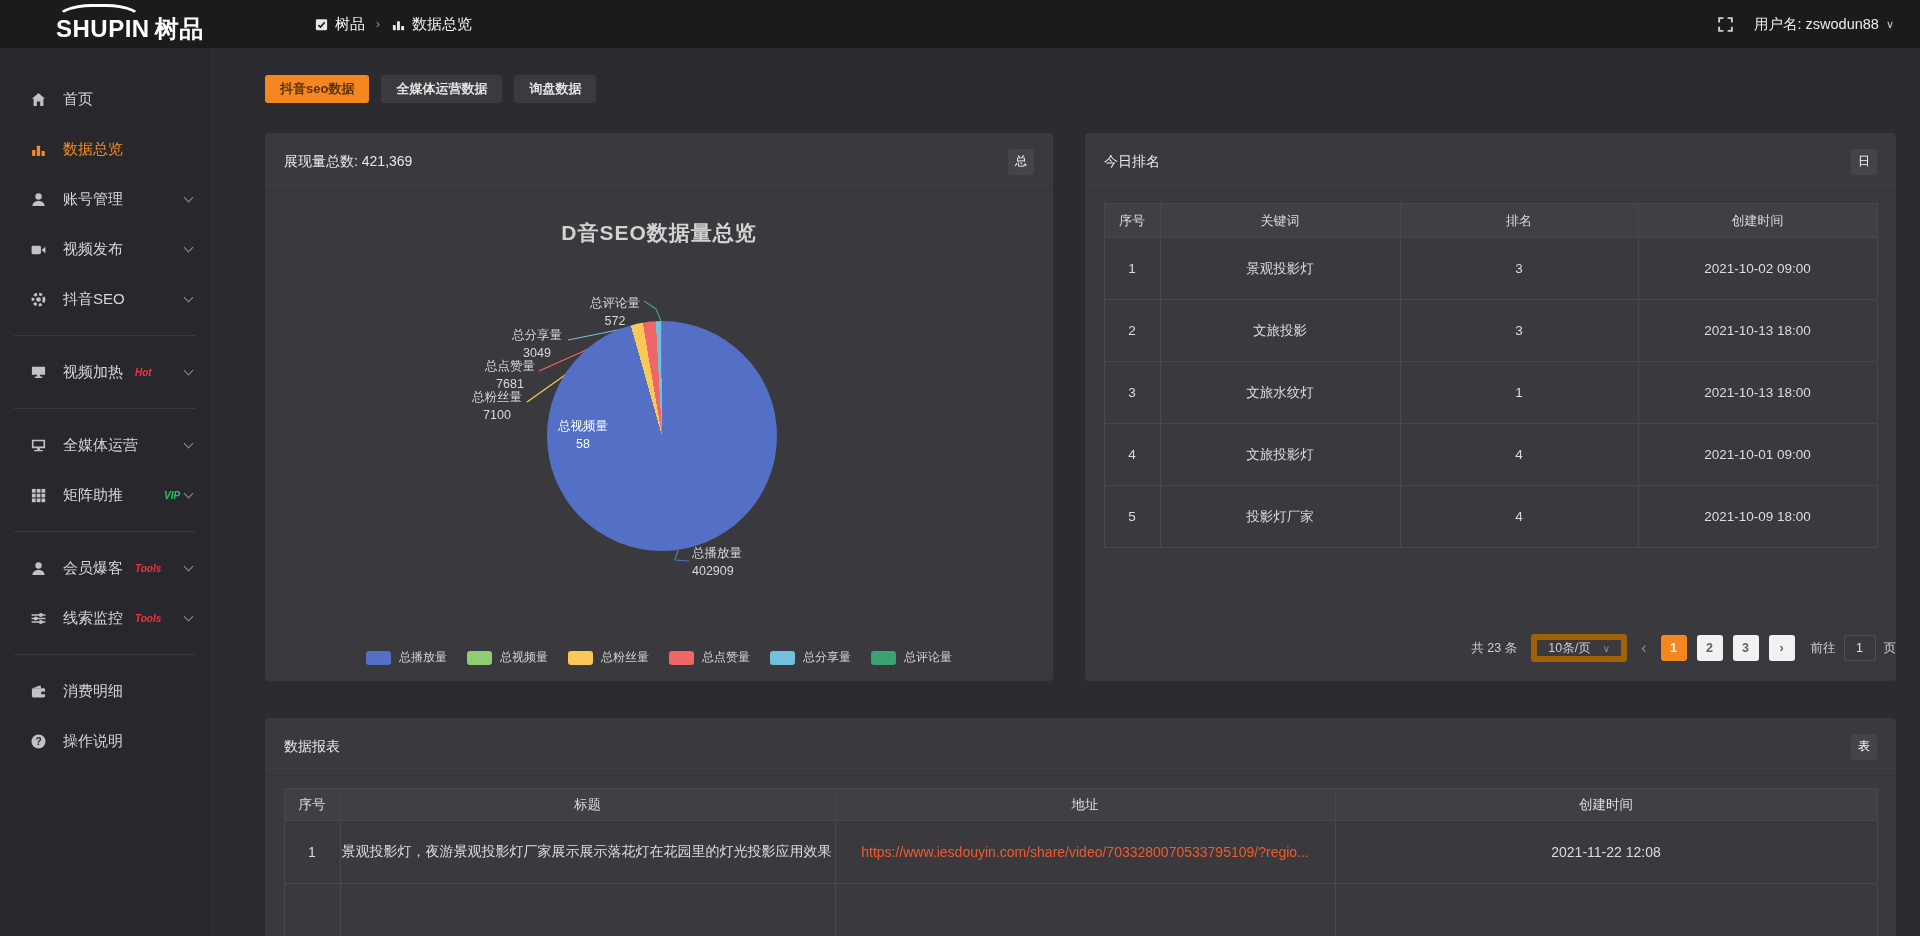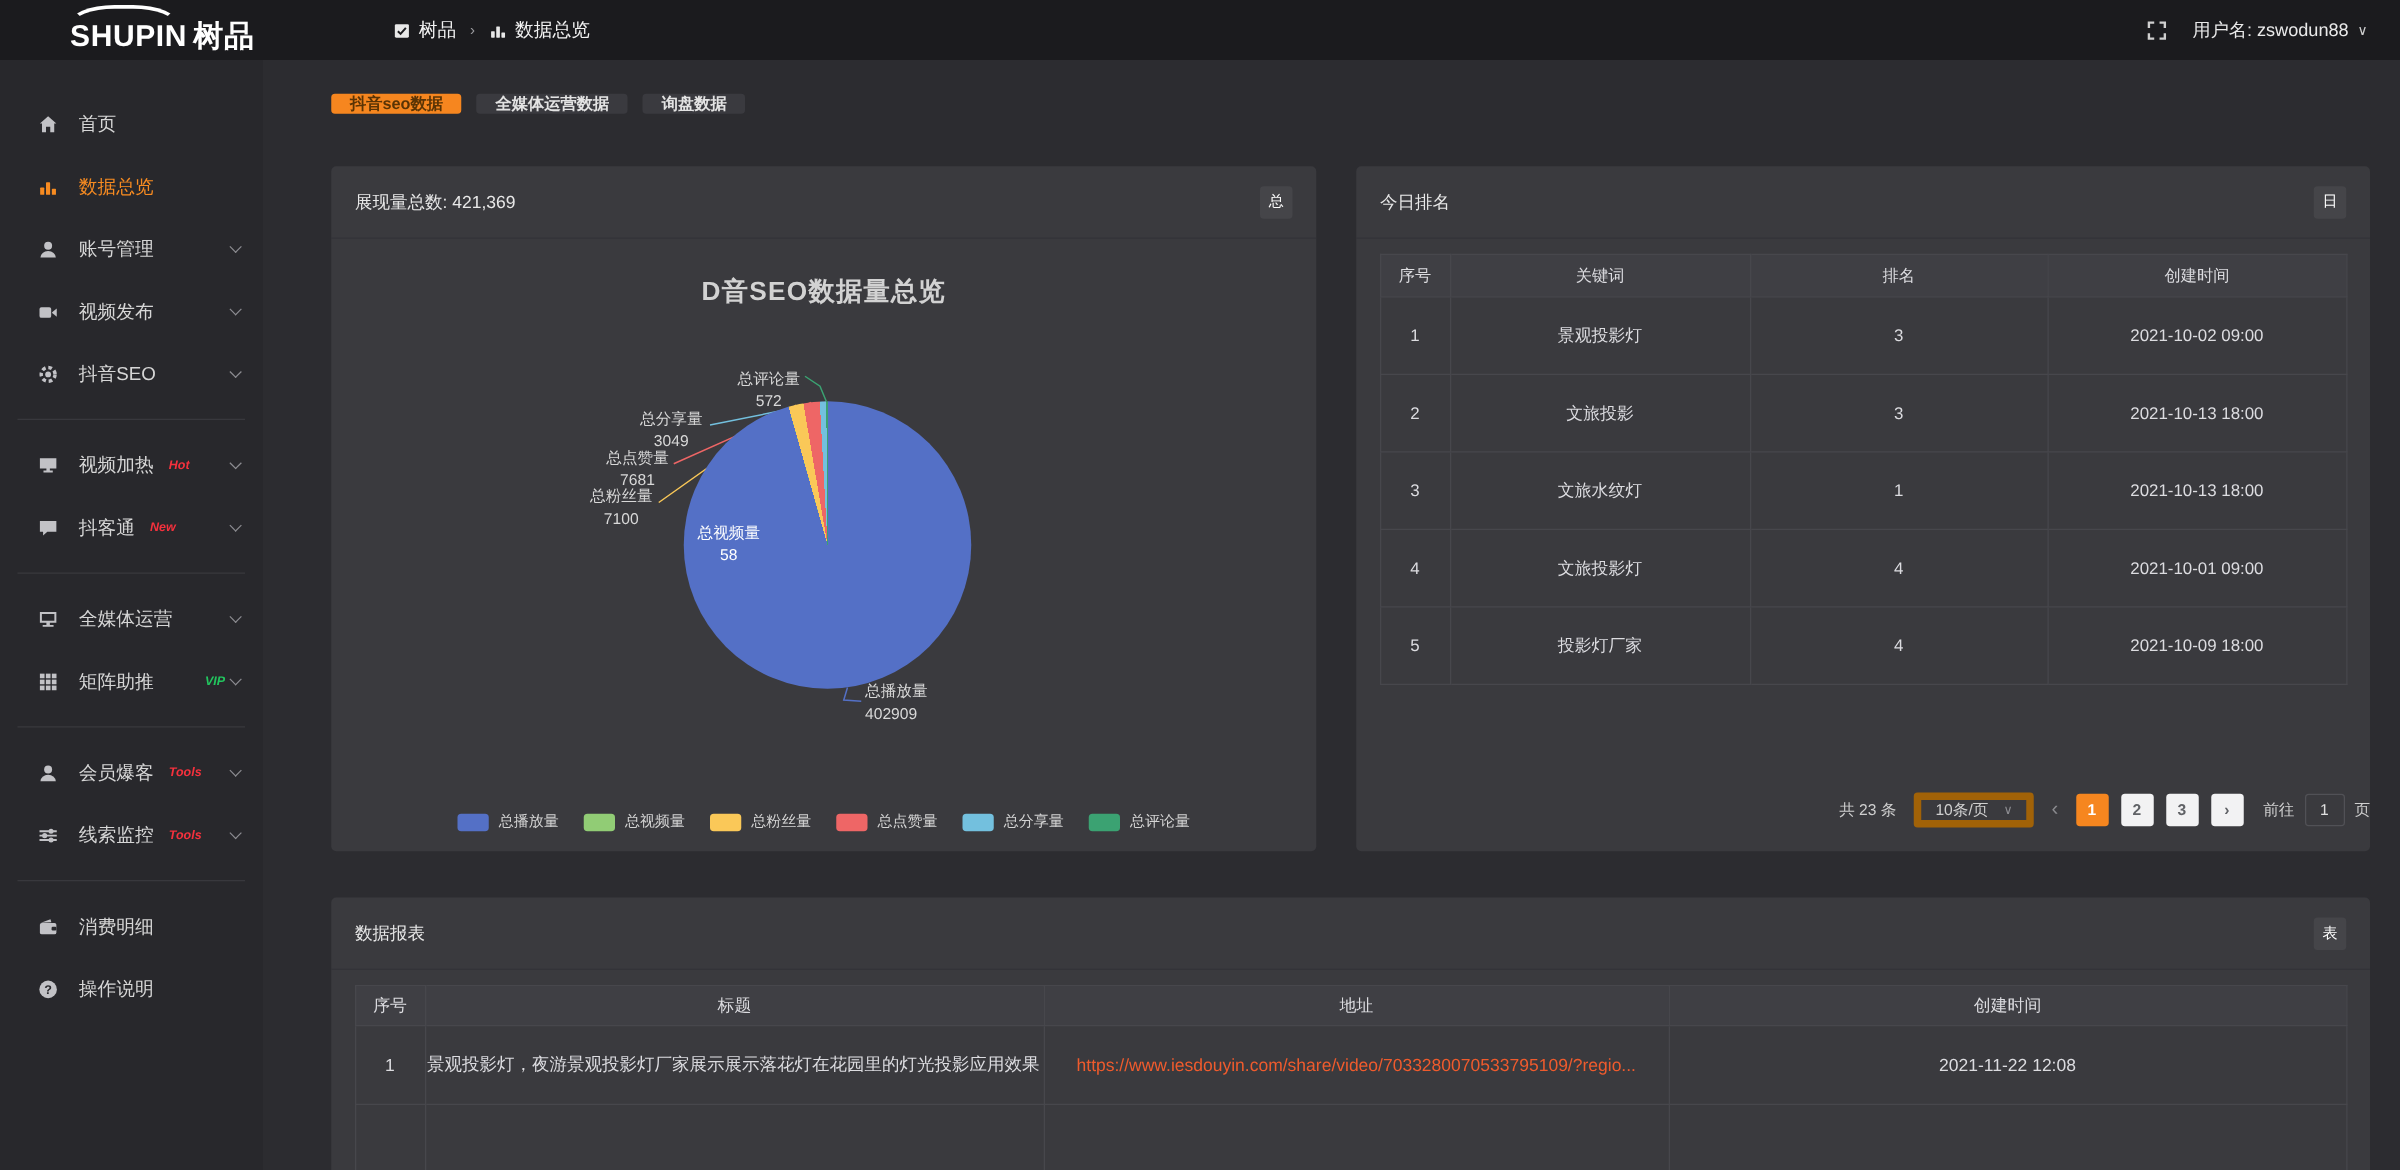--- a/index.html
+++ b/index.html
@@ -29,23 +29,23 @@
   .side-item .icon { width:20px; display:flex; color:#c2c2c6; }
   .side-item .lbl { margin-left:13px; }
   .side-item.active { color:#f78b21; }
   .side-item.active .icon { color:#f78b21; }
   .side-badge { font-style:italic; font-weight:bold; font-size:10px; margin-left:12px; }
   .caret-down { margin-left:auto; width:7px; height:7px; border-right:1.5px solid #8d8d92; border-bottom:1.5px solid #8d8d92; transform:rotate(45deg); margin-top:-3px; }
   .side-divider { border:none; border-top:1px solid #38383d; margin:11px 14px; }
   
   .main { position:absolute; top:48px; left:210px; width:1710px; height:888px; padding:27px 24px 0 55px; overflow:hidden; }
   .tabs { display:flex; gap:12px; }
-  .tab { height:16px; padding:0 15px; display:flex; align-items:center; font-size:13px; font-weight:bold; background:#3a3a3f; color:#e3e3e3; border:none; border-radius:3px; cursor:pointer; }
+  .tab { height:28px; padding:0 15px; display:flex; align-items:center; font-size:13px; font-weight:bold; background:#3a3a3f; color:#e3e3e3; border:none; border-radius:3px; cursor:pointer; }
   .tab.active { background:#f6861f; color:#5a3405; }
-  .panels-row { display:flex; gap:32px; margin-top:42px; }
+  .panels-row { display:flex; gap:32px; margin-top:30px; }
   .panel { background:#3a3a3e; border-radius:4px; }
   .panel-head { height:58px; display:flex; align-items:center; padding:0 19px; border-bottom:1px solid #333338; font-size:14px; color:#e8e8e8; }
   .mode-btn { margin-left:auto; width:26px; height:26px; background:#454549; color:#fff; font-size:12px; border:none; border-radius:3px; cursor:pointer; }
   
   .chart-panel { width:788px; height:548px; flex:0 0 auto; }
   .chart-body { position:relative; height:489px; }
   .chart-title { position:absolute; top:28px; left:0; width:100%; text-align:center; font-size:21px; font-weight:600; letter-spacing:1px; color:#d2d2d2; }
   .pie { position:absolute; left:282px; top:130px; width:230px; height:230px; border-radius:50%; }
   .leaders { position:absolute; inset:0; pointer-events:none; }
   .pie-label { position:absolute; width:120px; font-size:12.5px; line-height:1.45; color:#d8d8d8; text-align:center; white-space:nowrap; }
@@ -174,30 +174,20 @@
     </div>
     <hr class="side-divider">
     <div class="side-item">
       <span class="icon">
         <svg width="17" height="17" viewBox="0 0 16 16" fill="currentColor">
           <path d="M1.8 2.5h12.4v7.6H9.3v1.6h2.2v1.4H4.5v-1.4h2.2v-1.6H1.8Z"></path>
         </svg>
       </span>
       <span class="lbl">视频加热</span>
       <span class="side-badge" style="color: rgb(245, 49, 61);">Hot</span>
-      <span class="caret-down"></span>
-    </div>
-    <div class="side-item">
-      <span class="icon">
-        <svg width="17" height="17" viewBox="0 0 16 16" fill="currentColor">
-          <path d="M1.8 2.6h12.4v8.2H7.4L4.2 13.6v-2.8H1.8Z"></path>
-        </svg>
-      </span>
-      <span class="lbl">抖客通</span>
-      <span class="side-badge" style="color: rgb(245, 49, 61);">New</span>
       <span class="caret-down"></span>
     </div>
     <hr class="side-divider">
     <div class="side-item">
       <span class="icon">
         <svg width="17" height="17" viewBox="0 0 16 16" fill="currentColor">
           <path d="M1.8 2.5h12.4v8H9.3v1.7h2.8v1.3H3.9v-1.3h2.8v-1.7H1.8Zm1.5 1.5v5h9.4v-5Z"></path>
         </svg>
       </span>
       <span class="lbl">全媒体运营</span>

